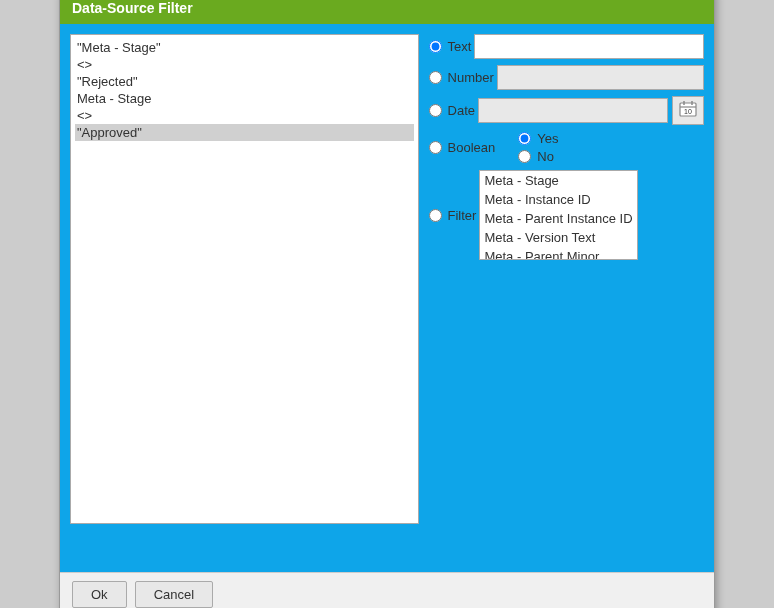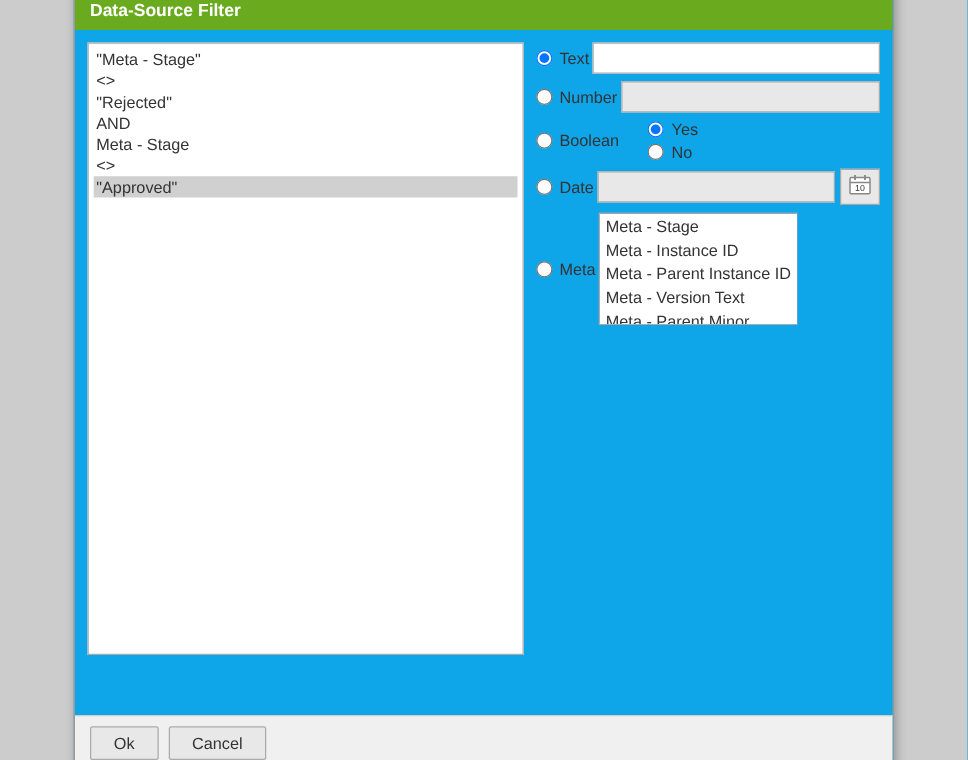--- a/index.html
+++ b/index.html
@@ -191,21 +191,20 @@
   <div class="dialog-header">
     <span>Data-Source Filter</span>
   </div>
   <div class="dialog-body">
 
     <div class="left-panel">
       <div class="filter-text-area" id="filter-lines">
       <div class="line">"Meta - Stage"</div>
           <div class="line">&lt;&gt;</div>
           <div class="line">"Rejected"</div>
-          <div class="line">AND</div>
           <div class="line">Meta - Stage</div>
           <div class="line">&lt;&gt;</div>
           <div class="line selected">"Approved"</div>
         </div>
     </div>
 
     <div class="right-panel">
 
       <div class="section-group">
         <div class="radio-row">
@@ -214,37 +213,20 @@
         </div>
         <input type="text" class="text-input" style="">
       </div>
 
       <div class="section-group">
         <div class="radio-row">
           <input type="radio" name="type" id="radio-number" style="">
           <label class="radio-label" for="radio-number">Number</label>
         </div>
         <input type="text" class="text-input" disabled="" style="">
-      </div>
-
-      <div class="section-group">
-        <div class="radio-row">
-          <input type="radio" name="type" id="radio-boolean" style="">
-          <label class="radio-label" for="radio-boolean">Boolean</label>
-        </div>
-        <div class="boolean-sub">
-          <div class="radio-row">
-            <input type="radio" name="boolean-val" id="radio-yes" checked="" style="">
-            <label class="radio-label" for="radio-yes">Yes</label>
-          </div>
-          <div class="radio-row">
-            <input type="radio" name="boolean-val" id="radio-no" style="">
-            <label class="radio-label" for="radio-no">No</label>
-          </div>
-        </div>
       </div>
 
       <div class="section-group">
         <div class="radio-row">
           <input type="radio" name="type" id="radio-date" style="">
           <label class="radio-label" for="radio-date">Date</label>
         </div>
         <div class="date-row">
           <input type="text" class="date-input" disabled="" style="">
           <button class="calendar-btn">
@@ -254,22 +236,39 @@
               <line x1="5" y1="1" x2="5" y2="5" stroke="#888" stroke-width="1.5"></line>
               <line x1="13" y1="1" x2="13" y2="5" stroke="#888" stroke-width="1.5"></line>
               <text x="9" y="14" text-anchor="middle" font-size="7" fill="#333">10</text>
             </svg>
           </button>
         </div>
       </div>
 
       <div class="section-group">
         <div class="radio-row">
+          <input type="radio" name="type" id="radio-boolean" style="">
+          <label class="radio-label" for="radio-boolean">Boolean</label>
+        </div>
+        <div class="boolean-sub">
+          <div class="radio-row">
+            <input type="radio" name="boolean-val" id="radio-yes" checked="" style="">
+            <label class="radio-label" for="radio-yes">Yes</label>
+          </div>
+          <div class="radio-row">
+            <input type="radio" name="boolean-val" id="radio-no" style="">
+            <label class="radio-label" for="radio-no">No</label>
+          </div>
+        </div>
+      </div>
+
+      <div class="section-group">
+        <div class="radio-row">
           <input type="radio" name="type" id="radio-field" style="">
-          <label class="radio-label" for="radio-field">Meta</label>
+          <label class="radio-label" for="radio-field">Filter</label>
         </div>
         <div class="field-list-wrapper">
           <div class="field-list" id="field-list">
           <div class="field-list-item">Meta - Stage</div>
               <div class="field-list-item">Meta - Instance ID</div>
               <div class="field-list-item">Meta - Parent Instance ID</div>
               <div class="field-list-item">Meta - Version Text</div>
               <div class="field-list-item">Meta - Parent Minor</div>
             </div>
         </div>

